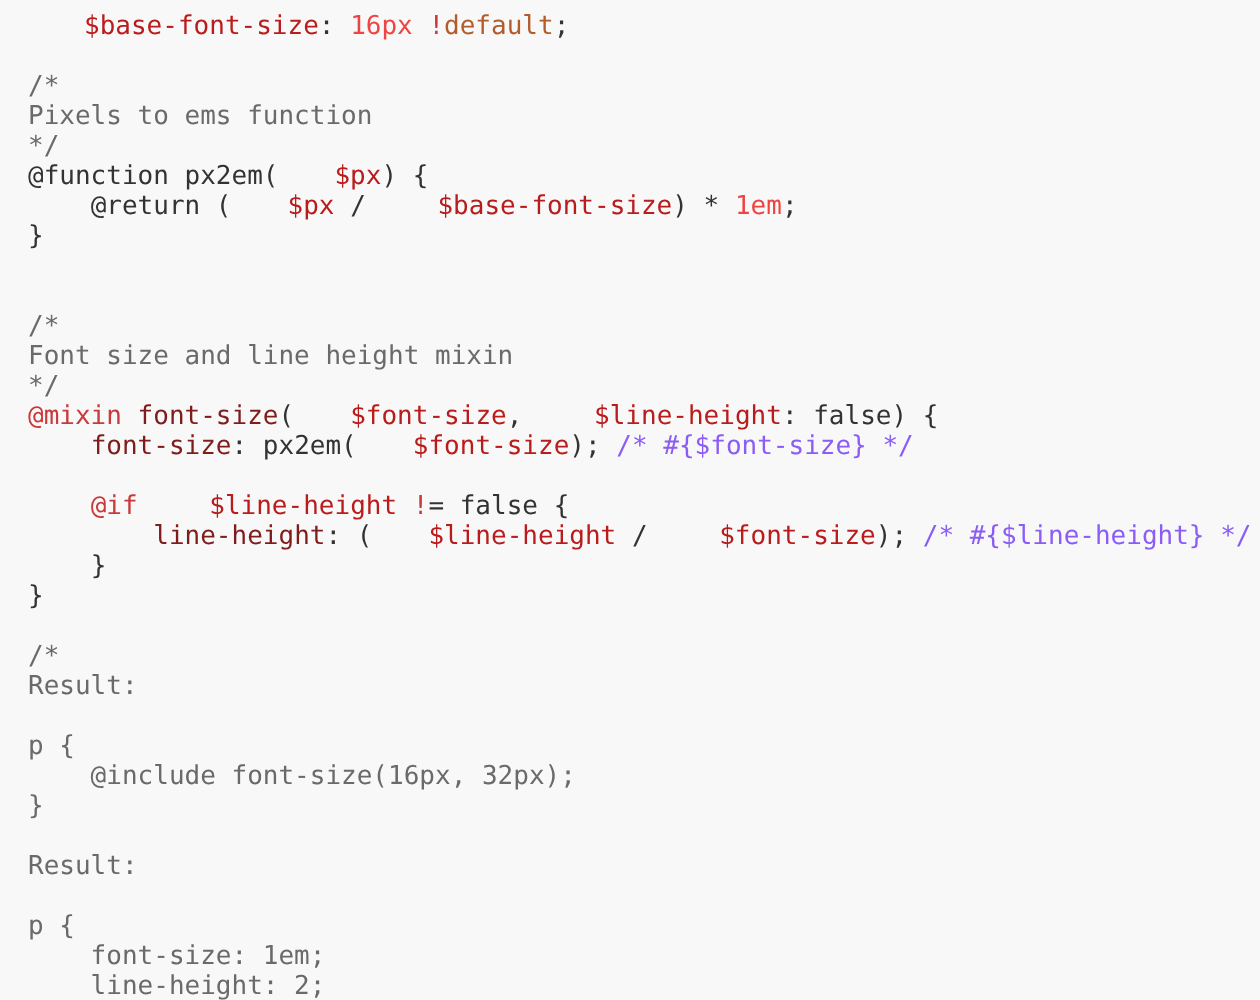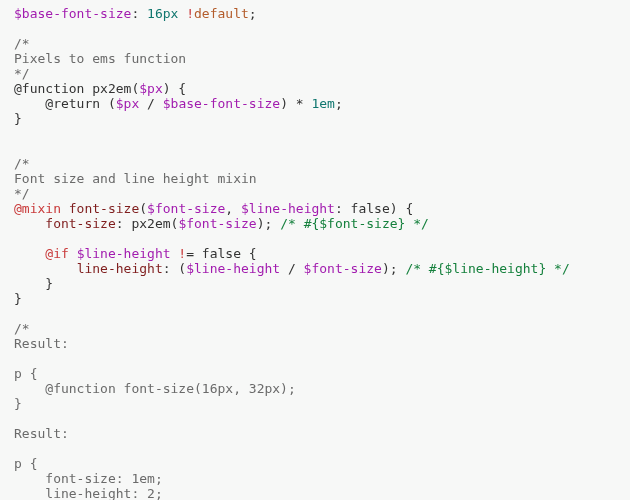--- a/index.html
+++ b/index.html
@@ -12,27 +12,27 @@
   }
   pre.code {
     margin: 0;
     padding: 6px 0 0 14px;
     font-family: "DejaVu Sans Mono", Menlo, Consolas, monospace;
     font-size: 13px;
     line-height: 15px;
     color: #333;
     white-space: pre;
   }
-  .c-var   { color: #a21caf; }  
-  .c-num   { color: #0f766e; }  
+  .c-var   { color: #b91c1c; margin-left: 28px; }  
+  .c-num   { color: #ef4444; }  
   .c-kw    { color: #b35c2b; text-align: center; }  
   .c-at    { color: #c93a3a; }  
   .c-fn    { color: #7f1d1d; }
   .c-cmt   { color: #6a6a6a; }  
-  .c-cmt2  { color: #15803d; }  
+  .c-cmt2  { color: #8b5cf6; }  
 </style>
 </head>
 <body>
 
 <pre class="code"><span><span class="c-var">$base-font-size</span><span>:</span><span> </span><span class="c-num">16px</span><span> </span><span class="c-at">!</span><span class="c-kw">default</span><span>;</span></span>
 
 <span><span class="c-cmt">/*</span>
 <span class="c-cmt">Pixels to ems function</span>
 <span class="c-cmt">*/</span></span>
 <span><span>@function px2em(</span><span class="c-var">$px</span><span>) {</span></span>
@@ -48,20 +48,20 @@
 
 <span><span>    </span><span class="c-at">@if</span><span> </span><span class="c-var">$line-height</span><span class="c-at"> !</span><span>= false {</span></span>
 <span><span>        </span><span class="c-fn">line-height</span><span>: (</span><span class="c-var">$line-height</span><span> / </span><span class="c-var">$font-size</span><span>); </span><span class="c-cmt2">/* #{$line-height} */</span></span>
 <span><span>    </span><span>}</span></span>
 <span><span>}</span></span>
 
 <span><span class="c-cmt">/*</span>
 <span class="c-cmt">Result:</span>
 
 <span class="c-cmt">p {</span>
-<span class="c-cmt">    @function font-size(16px, 32px);</span>
+<span class="c-cmt">    @include font-size(16px, 32px);</span>
 <span class="c-cmt">}</span>
 
 <span class="c-cmt">Result:</span>
 
 <span class="c-cmt">p {</span>
 <span class="c-cmt">    font-size: 1em;</span>
 <span class="c-cmt">    line-height: 2;</span></span></pre>
 
 </body></html>

